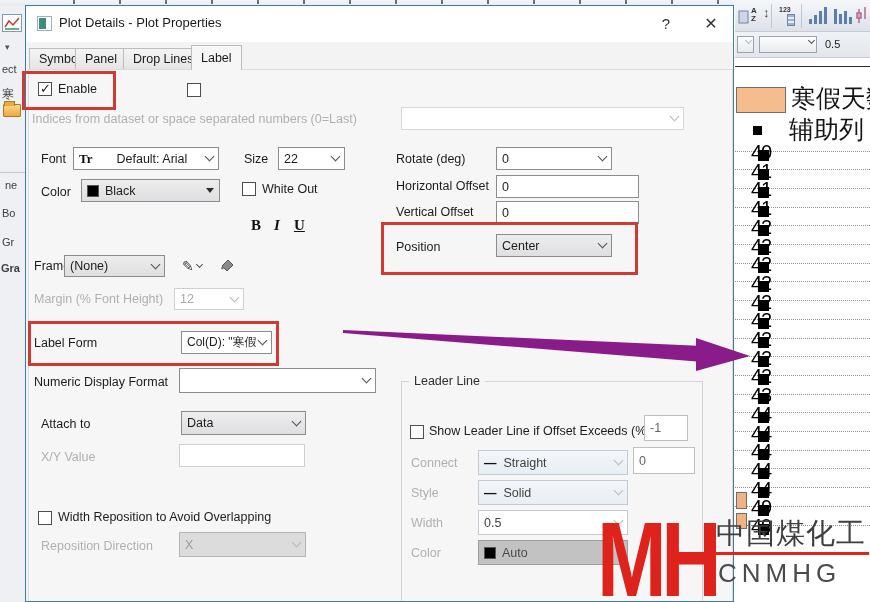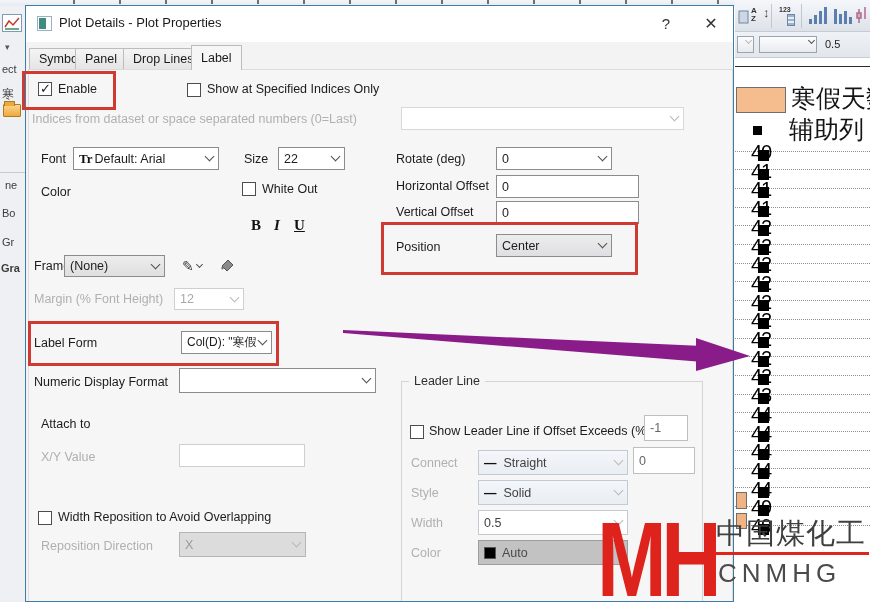--- a/index.html
+++ b/index.html
@@ -87,21 +87,21 @@
   .combo.ll     { background:linear-gradient(#f3f6fa,#e9eef3); border-color:#c3cad2; color:#3f3f3f; }
   .combo.llw    { background:#fff; border-color:#c3cad2; color:#3f3f3f; }
   .combo.llc    { background:#c2c2c2; border-color:#9d9d9d; color:#4a4a4a; }
   .chev { width:7px; height:7px; border-right:1.6px solid #505050; border-bottom:1.6px solid #505050;
     transform:rotate(45deg); margin-left:auto; margin-top:-4px; flex:0 0 auto; }
   .chev.lt { border-color:#b9b9b9; }
   .tri { width:0; height:0; border-left:4px solid transparent; border-right:4px solid transparent;
     border-top:5px solid #2e2e2e; margin-left:auto; flex:0 0 auto; }
   .swatch { width:12px; height:12px; background:#000; border:1px solid #555; margin-right:6px; flex:0 0 auto; }
   .dash { font-weight:bold; color:#111; margin-right:7px; }
-  .tr-glyph { font-family:"Liberation Serif", serif; font-weight:bold; font-size:13px; margin-right:2px; color:#111; }
+  .tr-glyph { font-family:"Liberation Serif", serif; font-weight:bold; font-size:13px; margin-right:24px; color:#111; }
   .biu { position:absolute; font-family:"Liberation Serif", serif; font-size:15px; font-weight:bold;
     color:#111; z-index:5; }
   .tool-btn { position:absolute; display:flex; align-items:center; padding:0 4px;
     height:22px; z-index:5; color:#333; }
   .group-box { position:absolute; border:1px solid #d4d4d4; z-index:4; }
   .group-title { position:absolute; background:#f6f6f6; padding:0 5px; font-size:12.5px; color:#2e2e2e; z-index:5; }
 
   
   .ann { position:absolute; border:3px solid #cf3b33; z-index:40; }
   .arrow-svg { position:absolute; left:0; top:0; z-index:45; pointer-events:none; }
@@ -322,21 +322,20 @@
 
   <div class="tab" style="left:3px">Symbol</div>
   <div class="tab" style="left:49px">Panel</div>
   <div class="tab" style="left:97px">Drop Lines</div>
   <div class="tab active" style="left:165px">Label</div>
   <div class="tab-panel"></div>
 
   <div class="cb checked" style="left:12px;top:76px"></div>
   <div class="lbl" style="left:32px;top:76px">Enable</div>
   <div class="cb" style="left:161px;top:77px"></div>
-  <div class="lbl" style="left:181px;top:76px">Show at Specified Indices Only</div>
 
   <div class="lbl gray" style="left:6px;top:106px">Indices from dataset or space separated numbers (0=Last)</div>
   <div class="combo lite" style="left:375px;top:101px;width:283px;height:23px">
       <span class="chev lt"></span>
     </div>
 
   <div class="lbl" style="left:15px;top:146px">Font</div>
   <div class="combo" style="left:47px;top:141px;width:146px;height:23px">
     <span class="tr-glyph">Tr</span>
     <span>Default: Arial</span>
@@ -347,20 +346,25 @@
     <span>22</span>
       <span class="chev"></span>
   </div>
   <div class="lbl" style="left:370px;top:146px">Rotate (deg)</div>
   <div class="combo" style="left:470px;top:141px;width:116px;height:23px">
     <span>0</span>
       <span class="chev"></span>
   </div>
 
   <div class="lbl" style="left:15px;top:179px">Color</div>
+  <div class="combo silver" style="left:55px;top:173px;width:139px;height:23px">
+    <span class="swatch"></span>
+    <span>Black</span>
+      <span class="tri"></span>
+  </div>
   <div class="cb" style="left:216px;top:176px"></div>
   <div class="lbl" style="left:236px;top:176px">White Out</div>
   <div class="lbl" style="left:370px;top:173px">Horizontal Offset</div>
   <div class="inputbox" style="left:470px;top:169px;width:143px;height:23px">
       <span>0</span>
     </div>
 
   <div class="biu" style="left:225px;top:211px">B</div>
   <div class="biu" style="left:248px;top:211px;font-style:italic">I</div>
   <div class="biu" style="left:268px;top:211px;text-decoration:underline">U</div>
@@ -403,20 +407,24 @@
       <span class="chev" style="margin-right:3px"></span>
   </div>
 
   <div class="lbl" style="left:8px;top:369px">Numeric Display Format</div>
   <div class="combo" style="left:153px;top:362px;width:197px;height:25px">
     <span></span>
       <span class="chev"></span>
   </div>
 
   <div class="lbl" style="left:15px;top:411px">Attach to</div>
+  <div class="combo silver" style="left:155px;top:405px;width:125px;height:24px">
+    <span>Data</span>
+      <span class="chev"></span>
+  </div>
 
   <div class="lbl gray" style="left:15px;top:444px">X/Y Value</div>
   <div class="inputbox" style="left:153px;top:438px;width:126px;height:23px;border-color:#cfcfcf">
       <span></span>
     </div>
 
   <div class="cb" style="left:12px;top:505px"></div>
   <div class="lbl" style="left:32px;top:504px">Width Reposition to Avoid Overlapping</div>
   <div class="lbl gray" style="left:15px;top:533px">Reposition Direction</div>
   <div class="combo dis" style="left:153px;top:526px;width:127px;height:25px">

